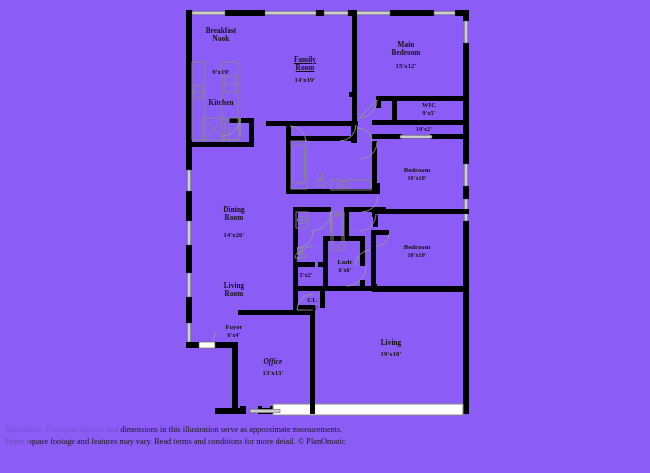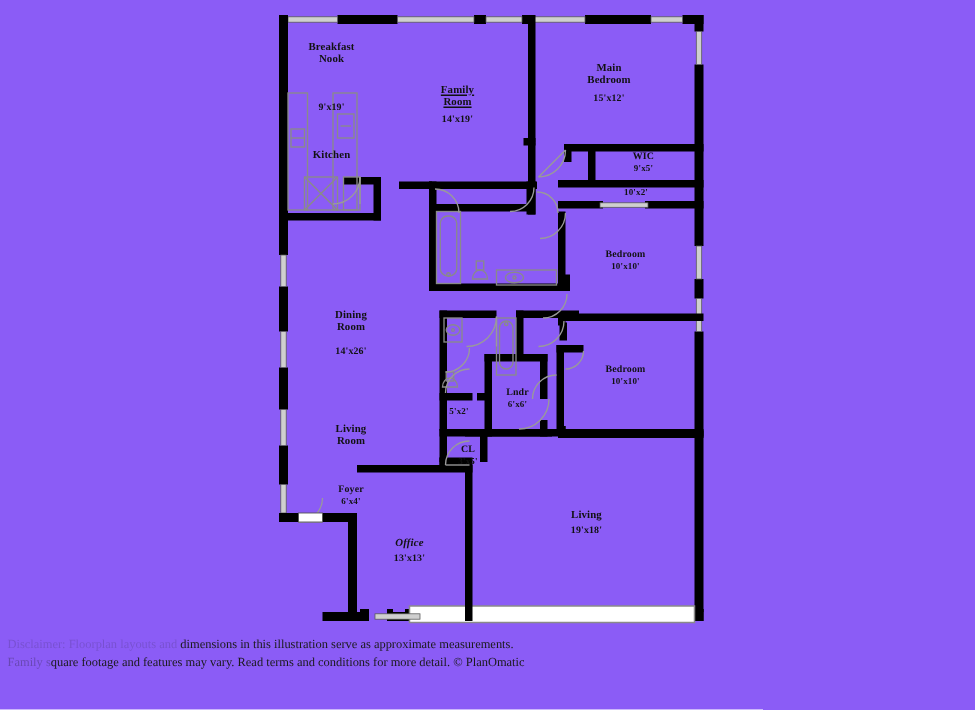--- a/index.html
+++ b/index.html
@@ -306,16 +306,16 @@
   <div class="lbl sm" style="left:295px;top:305px;width:34px;">3'x5'</div>
 
   <div class="lbl n" style="left:244px;top:359px;width:58px;font-style:italic;">Office</div>
   <div class="lbl nm" style="left:244px;top:369px;width:58px;">13'x13'</div>
 
   <div class="lbl n" style="left:356px;top:340px;width:70px;">Living</div>
   <div class="lbl nm" style="left:356px;top:350px;width:70px;">19'x18'</div>
 
   <div id="disclaimer">
     <span class="ln"><span class="fade">Disclaimer: Floorplan layouts and</span><span> dimensions in this illustration serve as approximate measurements.</span></span>
-    <span class="ln"><span class="fade2">Family s</span><span>quare footage and features may vary. Read terms and conditions for more detail. © PlanOmatic</span></span>
+    <span class="ln"><span class="fade2">Foyer s</span><span>quare footage and features may vary. Read terms and conditions for more detail. © PlanOmatic</span></span>
   </div>
 
 </div>
 
 </body></html>

